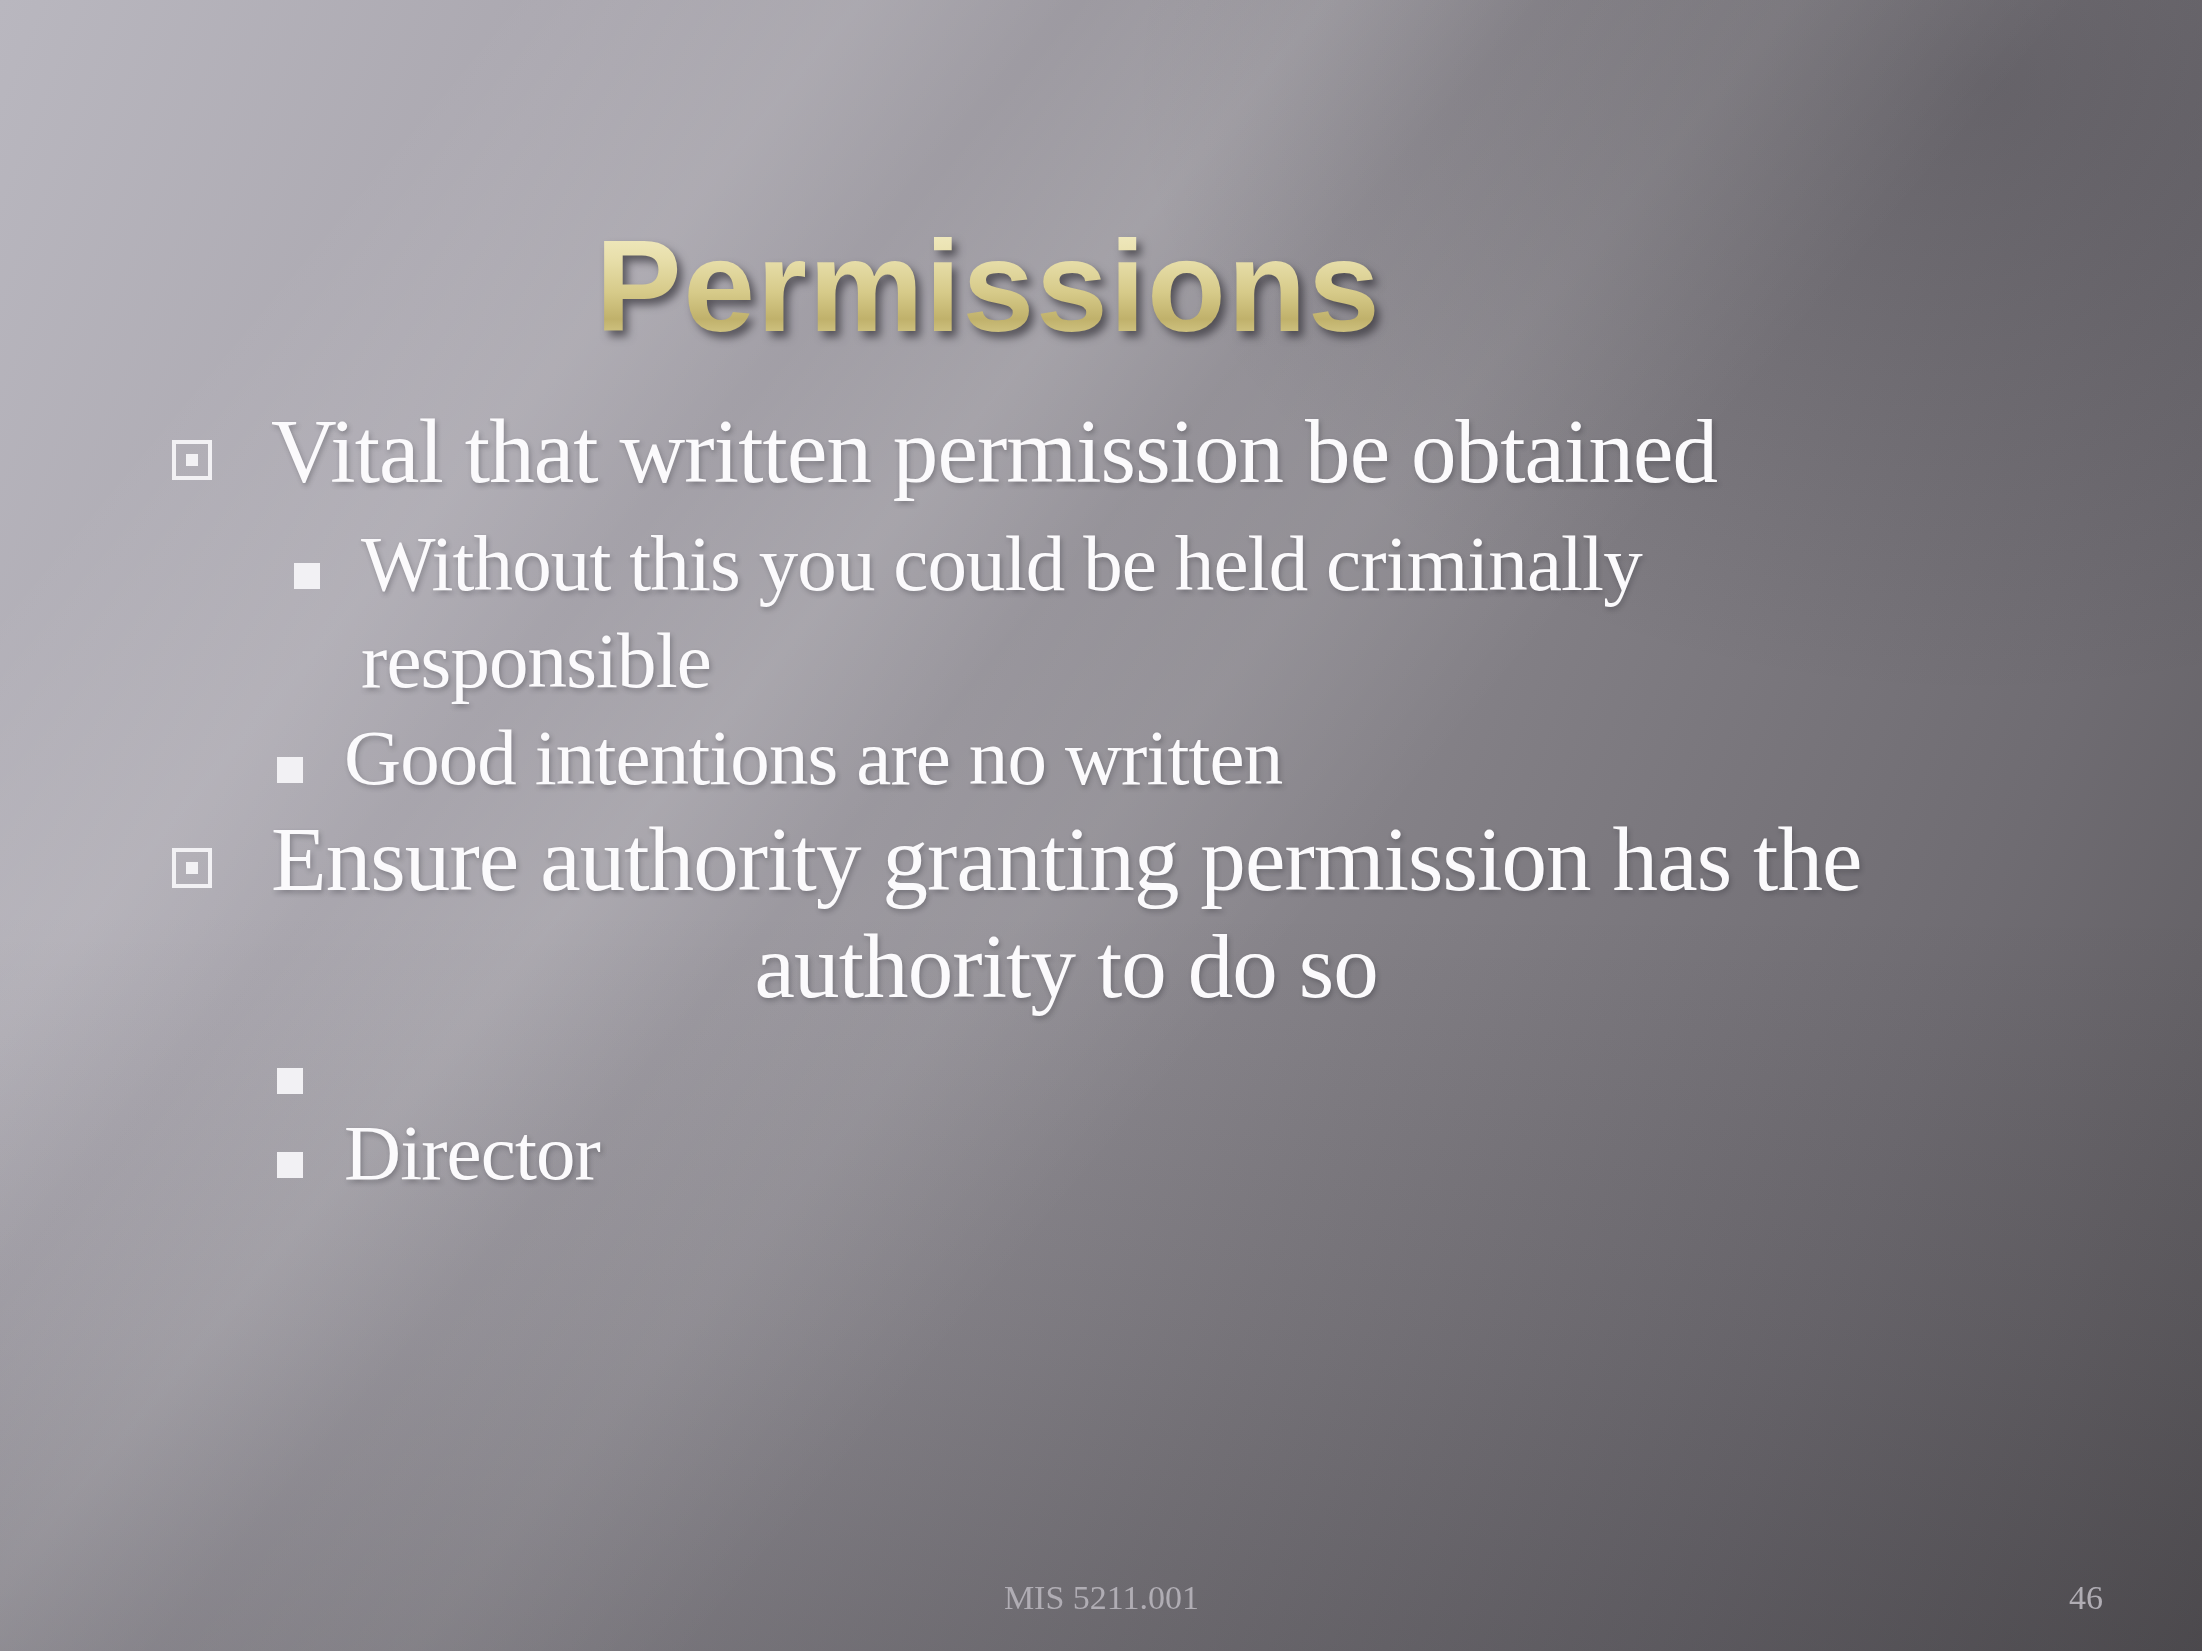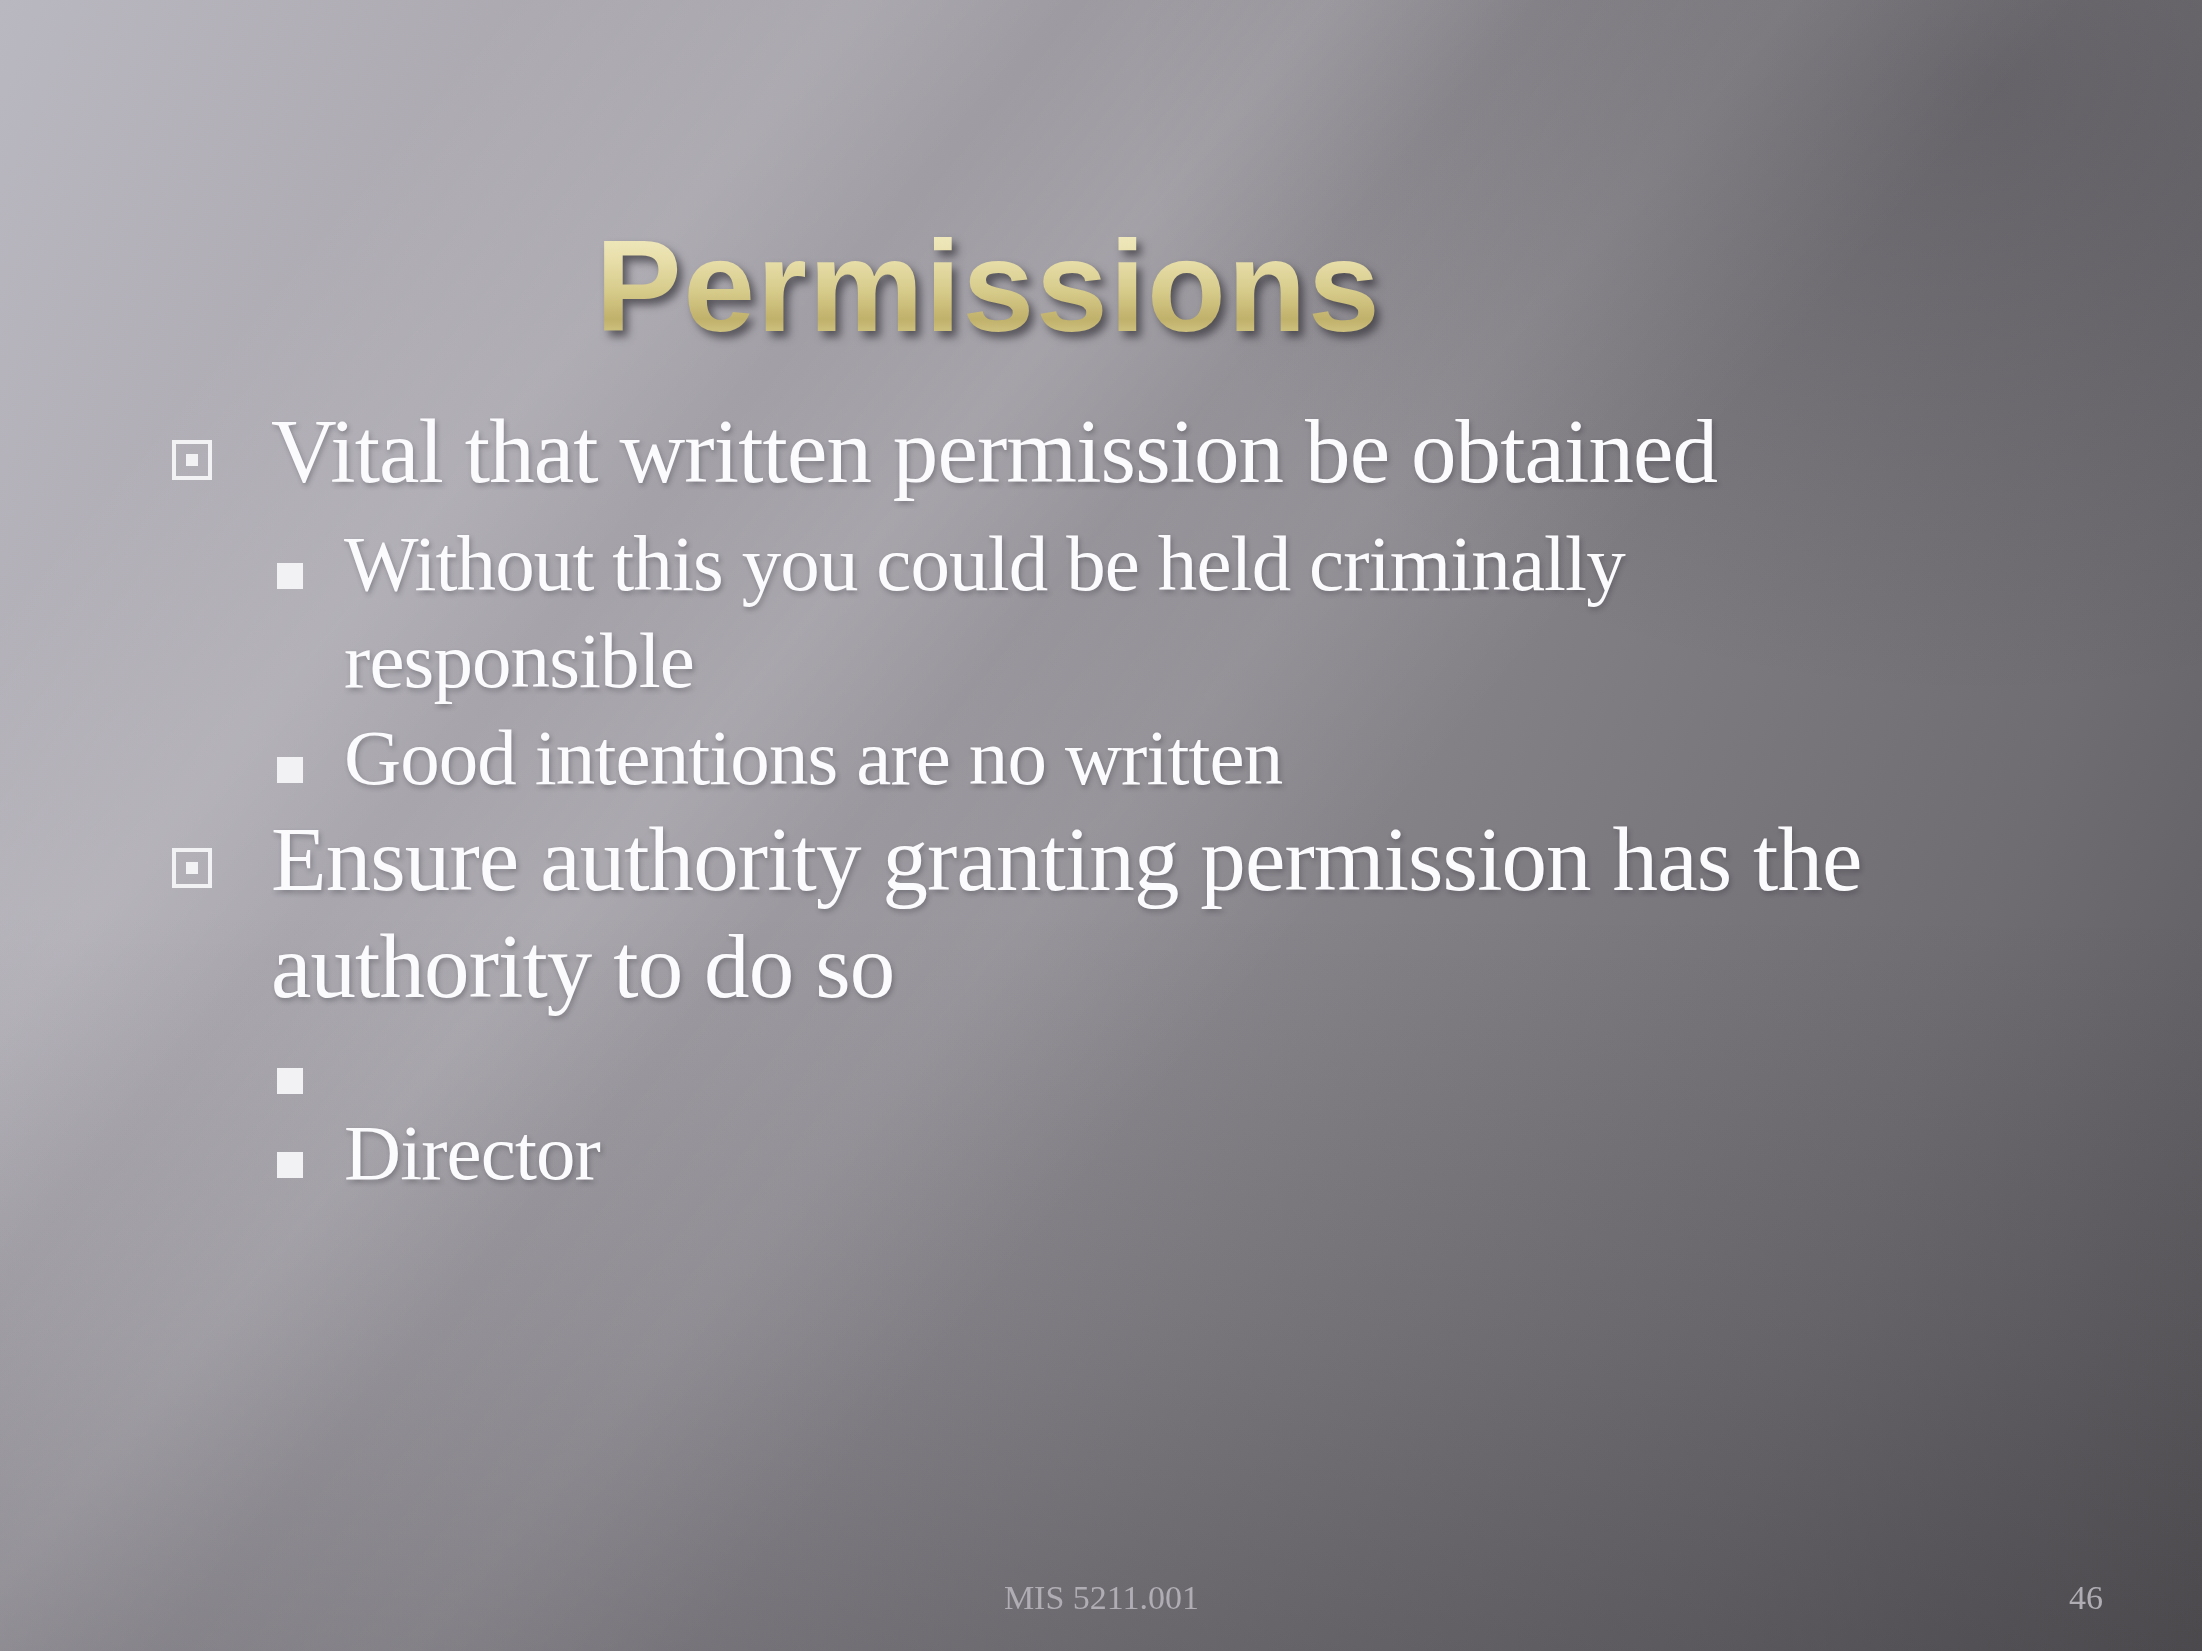--- a/index.html
+++ b/index.html
@@ -68,26 +68,26 @@
     color: #fbfafc;
   }
   .row {
     display: flex;
     align-items: flex-start;
   }
   .row .text {
     text-shadow: 1.7px 2.6px 5.2px rgba(40,40,45,0.30);
     letter-spacing: -0.9px;
   }
-  .l1 { padding-left: 172px; }
+  .l1 { padding-left: 172px; text-align: center; }
   .l1 .text { font-size: 91px; line-height: 107px; }
   .l2 { padding-left: 277px; }
   .l2 .text { font-size: 79px; line-height: 97px; }
 
-  .mt12 { margin-top: 10.3px; }
+  .mt12 { margin-top: 10.3px; margin-left: 17px; }
   .mt4  { margin-top: 10px; }
 
   
   .bullet1 {
     flex: 0 0 auto;
     box-sizing: border-box;
     width: 40px;
     height: 40px;
     border: 4.3px solid #f2f1f4;
     margin-top: 42px;

